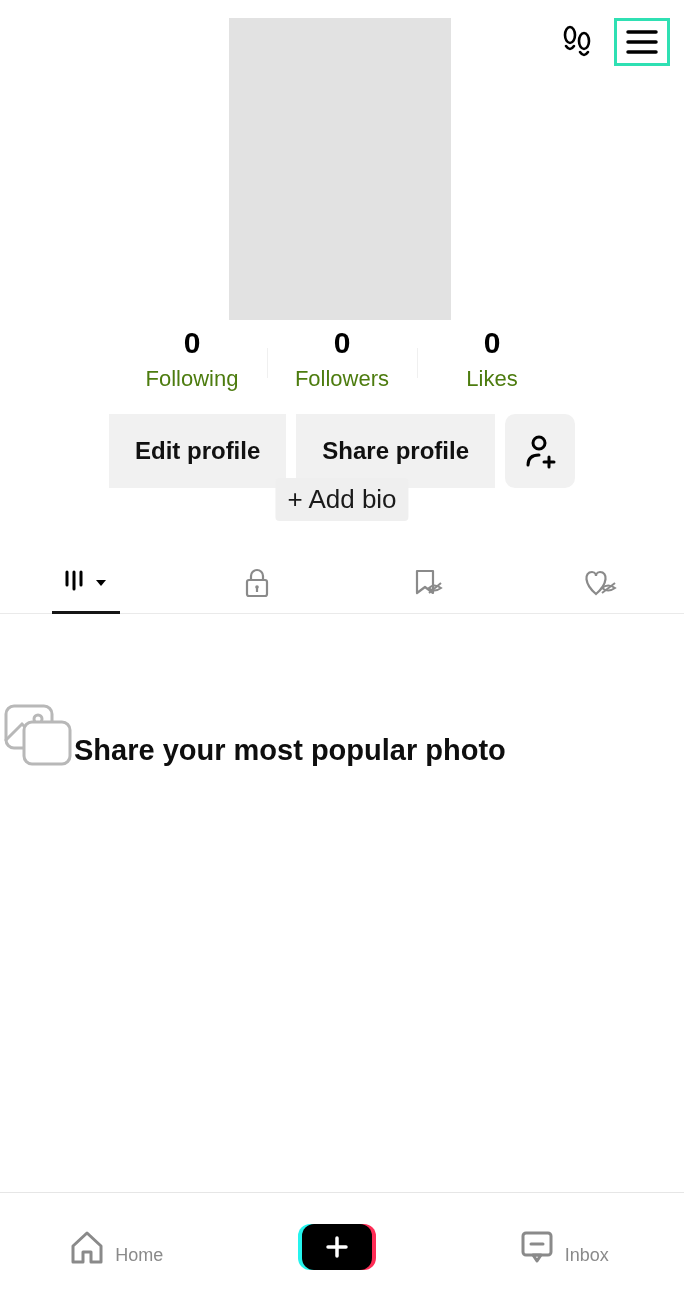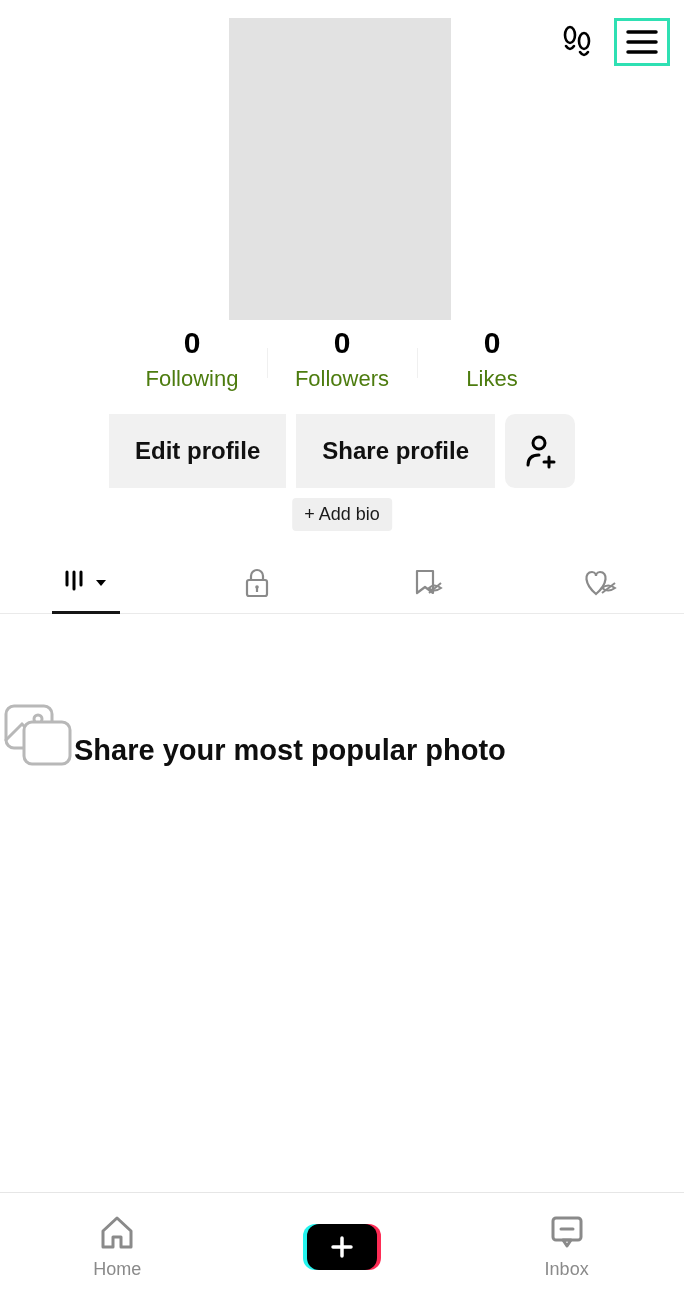--- a/index.html
+++ b/index.html
@@ -100,27 +100,27 @@
     width: 70px;
     height: 74px;
     display: flex;
     align-items: center;
     justify-content: center;
     cursor: pointer;
   }
 
   .add-bio {
     position: absolute;
-    top: 498px;
+    top: 478px;
     left: 50%;
     transform: translateX(-50%);
     background: #efefef;
     border: none;
     border-radius: 4px;
-    font-size: 18px;
+    font-size: 26px;
     font-weight: 500;
     color: #1a1a1a;
     padding: 6px 12px;
     font-family: inherit;
     cursor: pointer;
   }
 
   .tabs-row {
     position: absolute;
     top: 552px;
@@ -182,22 +182,22 @@
     width: 684px;
     height: 108px;
     border-top: 1px solid #e6e6e6;
     display: flex;
     align-items: center;
     justify-content: space-around;
     background: #fff;
   }
   .nav-item {
     display: flex;
-    flex-direction: column;
-    align-items: center;
+    flex-direction: row;
+    align-items: flex-end;
     gap: 8px;
     cursor: pointer;
     position: relative;
     width: 100px;
   }
   .nav-label {
     font-size: 18px;
     color: #8a8a8a;
     font-weight: 500;
   }

